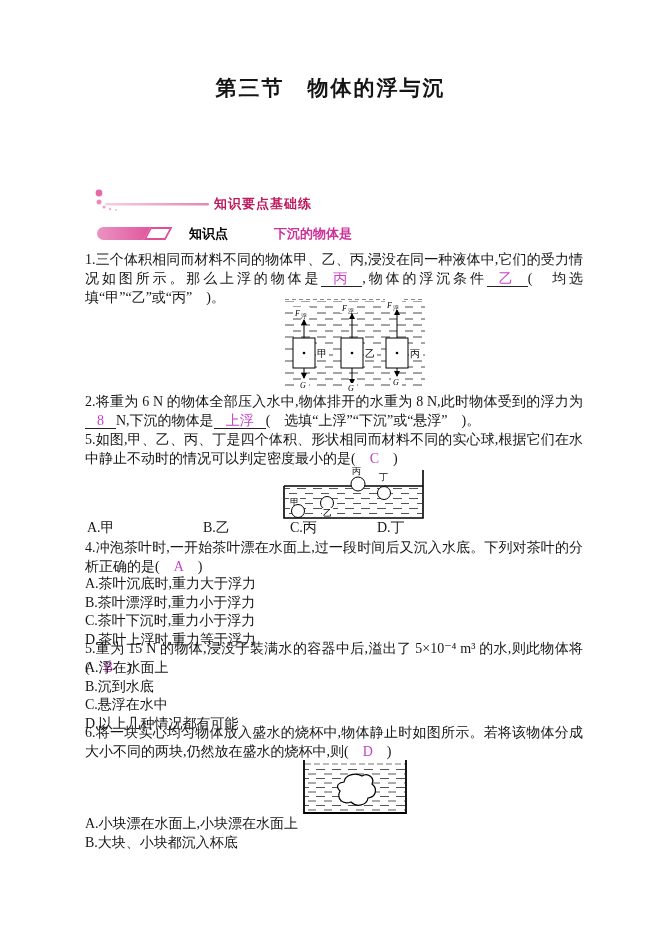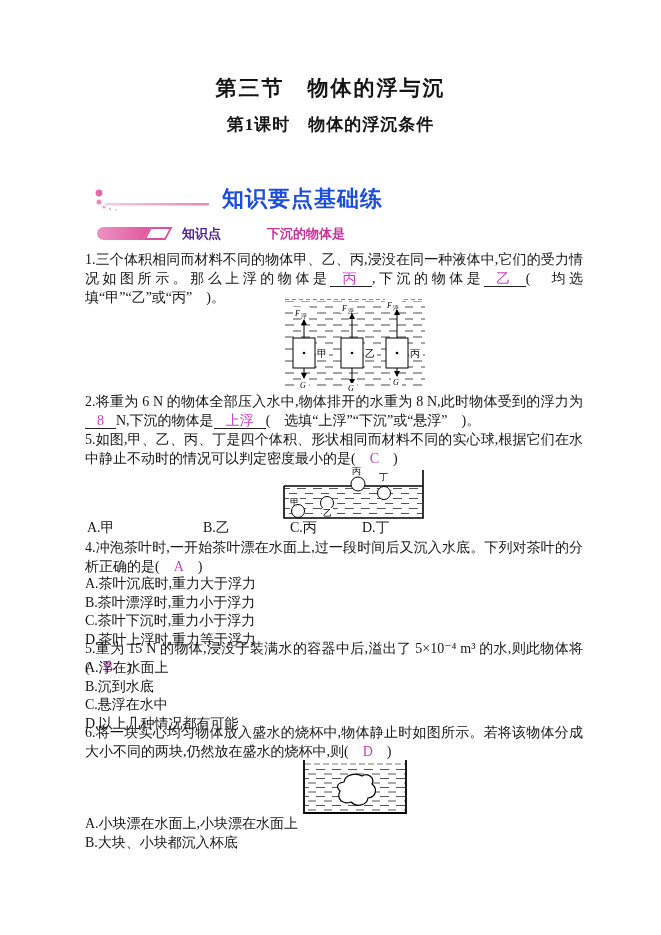--- a/index.html
+++ b/index.html
@@ -26,25 +26,25 @@
     text-align: center;
     font-size: 17px;
     font-weight: bold;
     letter-spacing: 1px;
   }
   .banner {
     display: flex;
     align-items: flex-end;
   }
   .banner-text {
-    font-size: 22px;
+    font-size: 13px;
     font-weight: bold;
-    color: #1d4ed8;
+    color: #be185d;
     letter-spacing: 1px;
-    margin-left: 12px;
+    margin-left: 4px;
     line-height: 1;
     padding-bottom: 4px;
   }
   .kp-row {
     display: flex;
     align-items: center;
   }
   .kp-badge { position: relative; width: 76px; height: 13px; }
   .kp-badge-bar {
     position: absolute; left: 0; top: 0;
@@ -53,21 +53,21 @@
     border-radius: 7px 0 0 7px;
   }
   .kp-badge-tip {
     position: absolute; left: 50px; top: 0;
     width: 22px; height: 13px;
     background: #ffffff;
     border: 2px solid #df4f9a;
     transform: skewX(-28deg);
   }
   .kp-label {
-    font-size: 13px; font-weight: bold; color: #4c1d95; margin-left: 9px;
+    font-size: 13px; font-weight: bold; color: #000000; margin-left: 16px;
   }
   .kp-value {
     font-size: 13px; font-weight: bold; color: #cc3399; margin-left: 46px;
   }
   .qtext {
     width: 498px;
     font-size: 14px;
     line-height: 19px;
     text-align: justify;
   }
@@ -80,21 +80,20 @@
   .opt-line { font-size: 14px; line-height: 18.7px; }
   .opt-inline { position: absolute; font-size: 14px; white-space: nowrap; }
   svg text { font-family: "Liberation Serif", "DejaVu Serif", serif; }
 </style>
 </head>
 <body>
 
 <div class="page">
 
   <div class="abs title" style="top:74px;">第三节　物体的浮与沉</div>
-  <div class="abs subtitle" style="top:113px;">第1课时　物体的浮沉条件</div>
 
   <div class="abs banner" style="left:92px; top:184px; height:30px;">
     <svg width="118" height="30">
       <defs>
         <linearGradient id="bg1" x1="0" y1="0" x2="1" y2="0">
           <stop offset="0" stop-color="#f7cfe1"></stop>
           <stop offset="1" stop-color="#e784b6"></stop>
         </linearGradient>
       </defs>
       <circle cx="7" cy="9" r="3.4" fill="#e66aa8"></circle>
@@ -110,21 +109,21 @@
   <div class="abs kp-row" style="left:97px; top:226px; height:15px;">
     <div class="kp-badge">
       <div class="kp-badge-bar"></div>
       <div class="kp-badge-tip"></div>
     </div>
     <span class="kp-label">知识点</span>
     <span class="kp-value">下沉的物体是</span>
   </div>
 
   <div class="abs qtext" style="left:85px; top:250px;">
-    <span>1.三个体积相同而材料不同的物体甲、乙、丙,浸没在同一种液体中,它们的受力情况如图所示。那么上浮的物体是</span><span class="blank">丙</span><span>,下沉的物体是</span><span class="blank">乙</span><span>(　均选填“甲”“乙”或“丙”　)。</span>
+    <span>1.三个体积相同而材料不同的物体甲、乙、丙,浸没在同一种液体中,它们的受力情况如图所示。那么上浮的物体是</span><span class="blank">丙</span><span>,物体的浮沉条件</span><span class="blank">乙</span><span>(　均选填“甲”“乙”或“丙”　)。</span>
   </div>
 
   <svg class="abs" style="left:285px; top:298px;" width="140" height="94" viewBox="0 0 140 94">
     <defs>
       <pattern id="wp1" width="16" height="12" patternUnits="userSpaceOnUse">
         <line x1="0" y1="3" x2="9" y2="3" stroke="#4a4a4a" stroke-width="1"></line>
         <line x1="8" y1="9" x2="17" y2="9" stroke="#4a4a4a" stroke-width="1"></line>
       </pattern>
       <marker id="ah1" viewBox="0 0 6 6" markerWidth="6" markerHeight="6" refX="5" refY="3" orient="auto">
         <path d="M0,0 L6,3 L0,6 Z" fill="#000"></path>
@@ -196,21 +195,21 @@
     <text x="9" y="39" font-size="9">甲</text>
     <circle cx="17" cy="45" r="6.5" fill="#fff" stroke="#000"></circle>
     <circle cx="46" cy="37" r="6.5" fill="#fff" stroke="#000"></circle>
     <rect x="41" y="42" width="11" height="9" fill="#fff"></rect>
     <text x="42" y="50" font-size="9">乙</text>
   </svg>
 
   <span class="opt-inline" style="left:87px; top:519px;">A.甲</span>
   <span class="opt-inline" style="left:203px; top:519px;">B.乙</span>
   <span class="opt-inline" style="left:290px; top:519px;">C.丙</span>
-  <span class="opt-inline" style="left:362px; top:519px;">D.丁</span>
+  <span class="opt-inline" style="left:377px; top:519px;">D.丁</span>
 
   <div class="abs qtext" style="left:85px; top:538px;">
     <span>4.冲泡茶叶时,一开始茶叶漂在水面上,过一段时间后又沉入水底。下列对茶叶的分析正确的是(</span><span class="ans-letter">A</span><span>)</span>
   </div>
   <div class="abs" style="left:85px; top:575px;">
     <div class="opt-line">A.茶叶沉底时,重力大于浮力</div>
     <div class="opt-line">B.茶叶漂浮时,重力小于浮力</div>
     <div class="opt-line">C.茶叶下沉时,重力小于浮力</div>
     <div class="opt-line">D.茶叶上浮时,重力等于浮力</div>
   </div>

